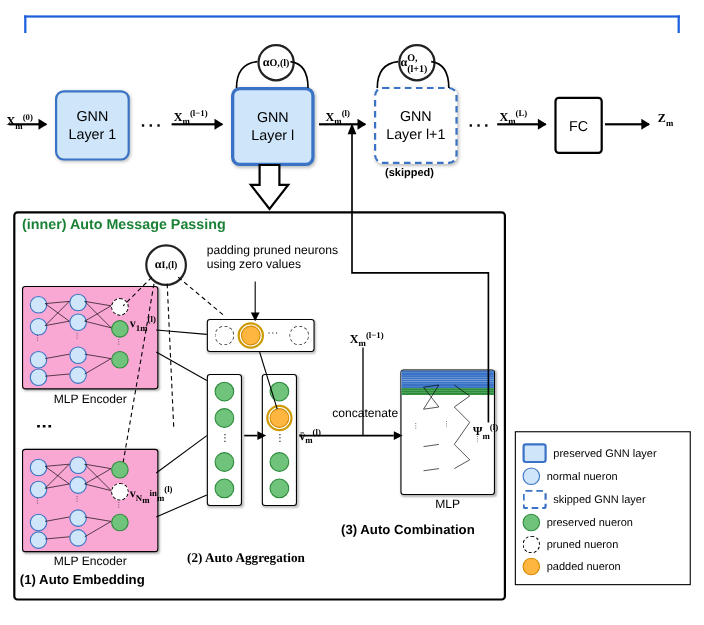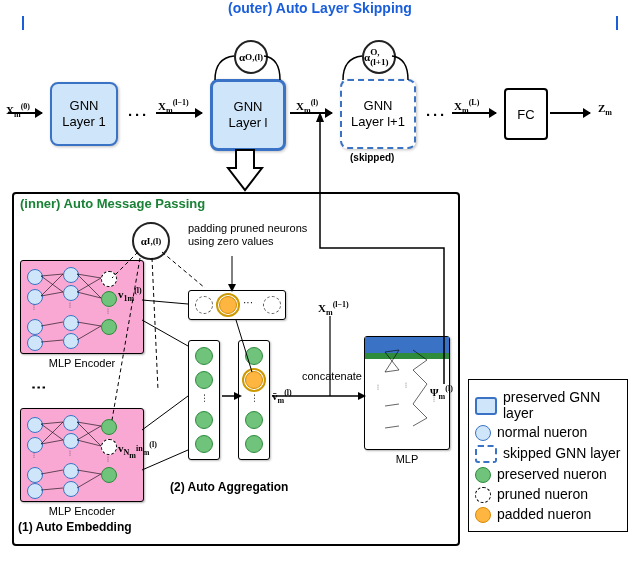--- a/index.html
+++ b/index.html
@@ -201,21 +201,21 @@
   }
 
   
   .legend {
     position: absolute;
     right: 12px;
     bottom: 36px;
     width: 146px;
     border: 1.5px solid #000;
     background: #fff;
-    font-size: 14px;
+    font-size: 10px;
     padding: 6px 6px 4px 6px;
   }
   .legend .row {
     display: flex;
     align-items: center;
     margin: 4px 0;
     gap: 6px;
     line-height: 1.1;
   }
   .legend .sw-box {
@@ -235,21 +235,20 @@
     font-size: 11px;
   }
   svg.wires { position:absolute; top:0; left:0; pointer-events:none; }
 </style>
 </head>
 <body>
 
 <div class="canvas">
 
   <div class="bracket-top"></div>
-  <div class="bracket-lbl"><span>(outer) Auto Layer Skipping</span></div>
 
   <div class="row-top">
     <span class="lbl" style="top:26px; left:0px; font-weight:bold;">X<sub>m</sub><sup>(0)</sup></span>
     <div class="arrow" style="top:36px; left:2px; width:34px;"></div>
 
     <div class="gnn-box" style="left:44px; top:6px;">
       <div>GNN</div>
       <div>Layer 1</div>
     </div>
 
@@ -430,21 +429,22 @@
           <line x1="48" y1="67" x2="62" y2="47"></line>
       <line x1="48" y1="67" x2="62" y2="81"></line>
           <line x1="48" y1="89" x2="62" y2="81"></line>
       </g>
     </svg>
     <div class="mlp-title">MLP</div>
   </div>
   <span class="lbl" style="top:384px; left:430px; font-weight:bold;">Ψ<sub>m</sub><sup>(l)</sup></span>
 
   <div class="section-lbl" style="top:520px; left:18px;">(1) Auto Embedding</div>
-  <div class="section-lbl" style="top:480px; left:170px;">(2) Auto Aggregation</div>
+  <div class="section-lbl" style="top:500px; left:170px;font-family:Liberation Serif, serif;">(2) Auto Aggregation</div>
+  <div class="section-lbl" style="top:474px; left:310px;">(3) Auto Combination</div>
 
   <svg class="wires" width="640" height="568">
 
     <g stroke="#000" stroke-width="1" stroke-dasharray="4 3" fill="none">
       <line x1="138" y1="252" x2="112" y2="278"></line>
       <line x1="162" y1="252" x2="205" y2="288"></line>
       <line x1="152" y1="258" x2="158" y2="390"></line>
       <line x1="140" y1="258" x2="112" y2="420"></line>
     </g>
 

